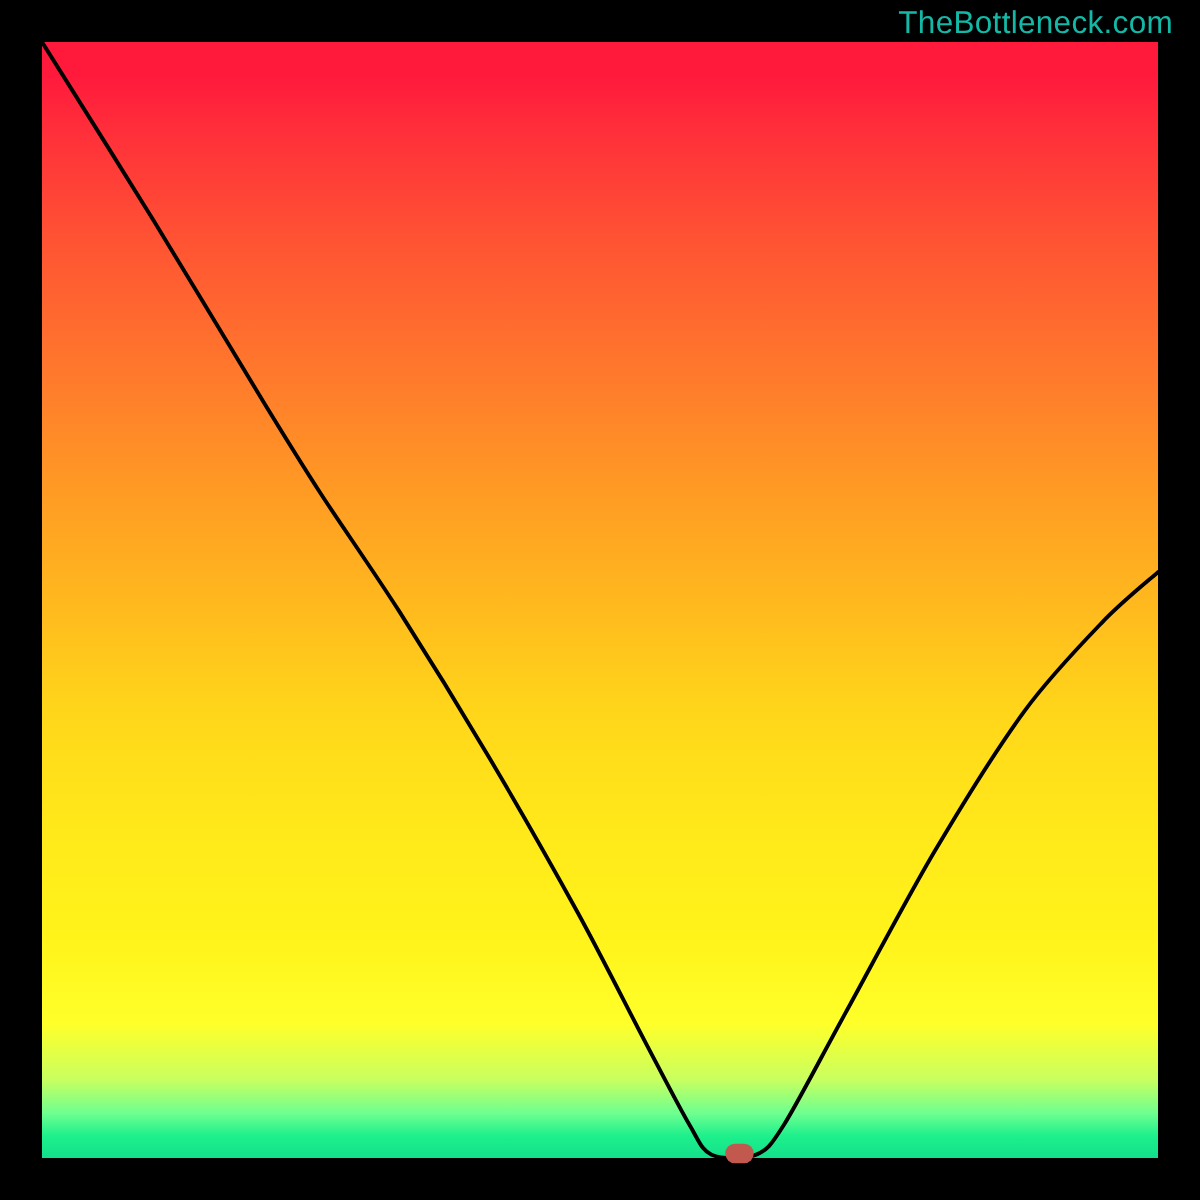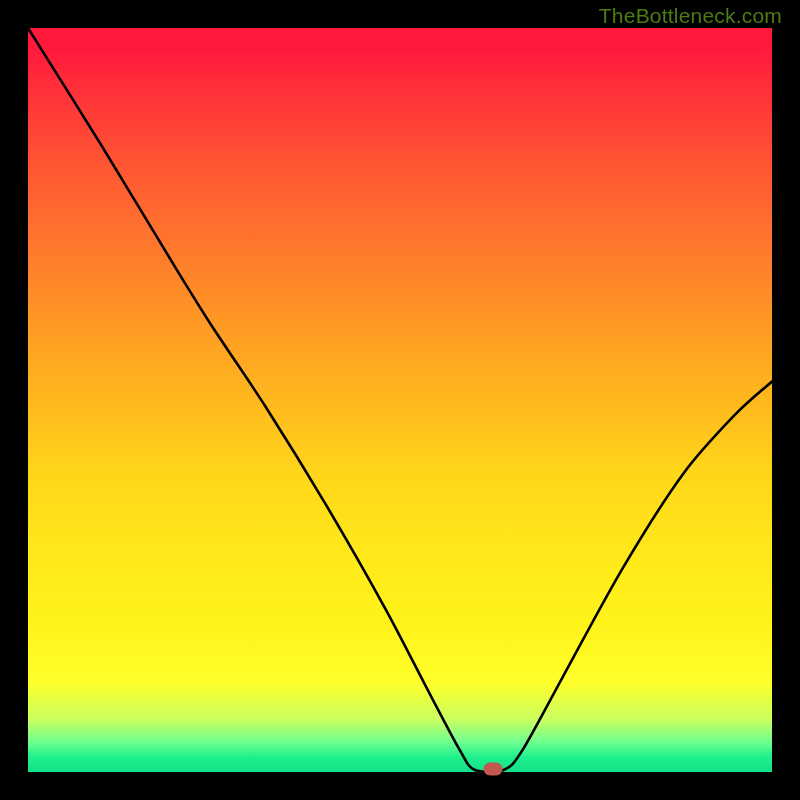--- a/index.html
+++ b/index.html
@@ -14,21 +14,21 @@
   .frame {
     position: relative;
     width: 800px;
     height: 800px;
     background: #000;
   }
   .watermark {
     position: absolute;
     top: 4px;
     right: 18px;
-    color: #4d7c0f;
+    color: #14b8a6;
     font-size: 21px;
     font-weight: 400;
     letter-spacing: 0.2px;
     user-select: none;
   }
   .plot {
     position: absolute;
     top: 28px;
     left: 28px;
     width: 744px;

